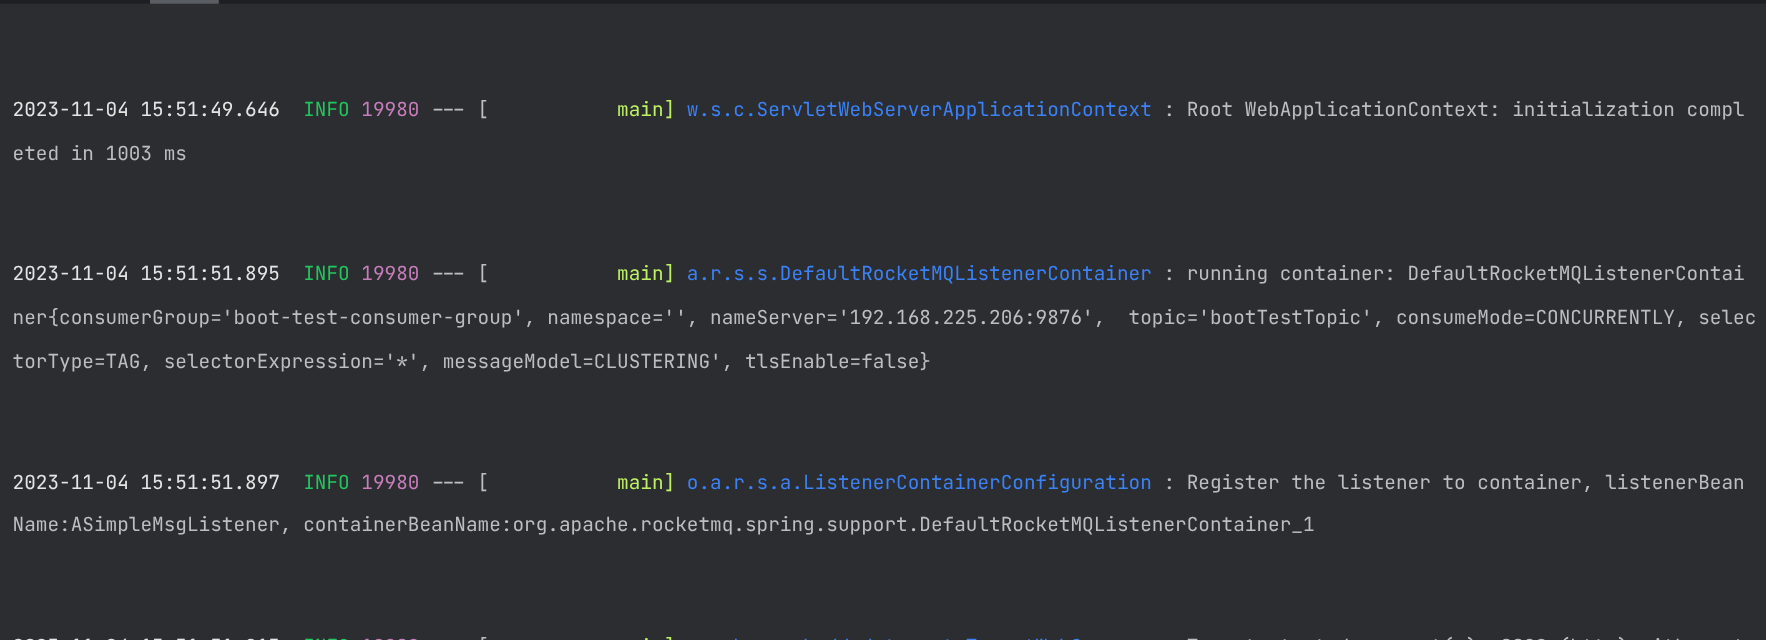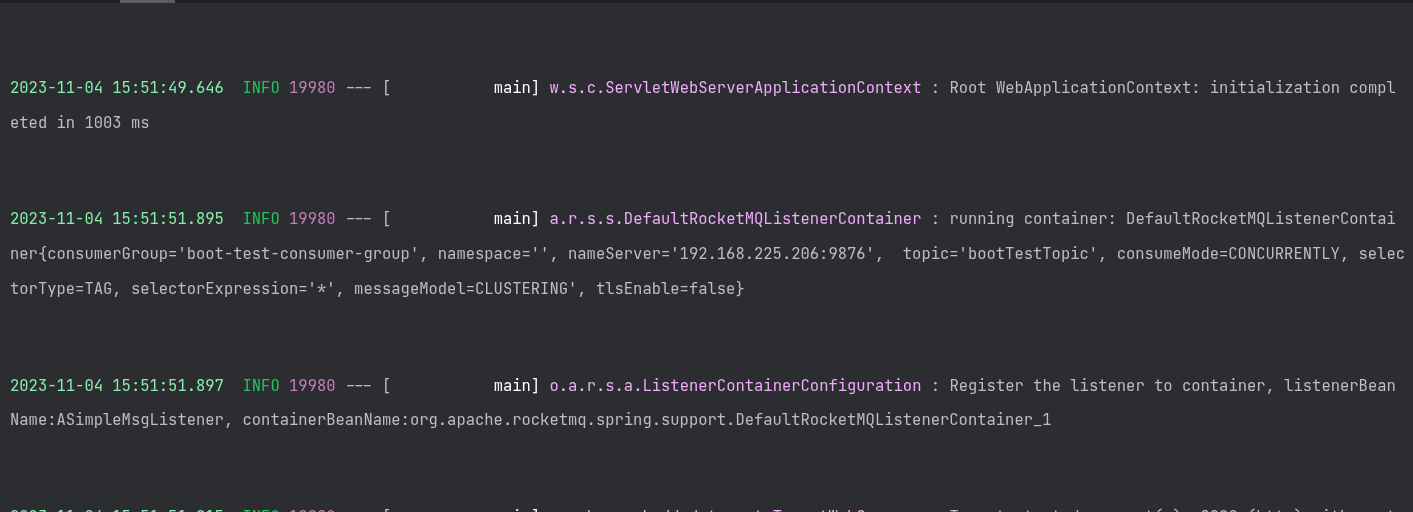--- a/index.html
+++ b/index.html
@@ -30,26 +30,26 @@
   }
   .console {
     padding: 6px 8px 8px 10px;
     white-space: pre-wrap;
     word-break: break-all;
   }
   .log-line {
     display: block;
     line-height: 34.7px;
   }
-  .ts   { color: #86efac; }
+  .ts   { color: #e5e5e5; }
   .info { color: #22c55e; }
   .pid  { color: #c77dbb; }
   .sep  { color: #bcbec4; }
-  .thr  { color: #ffffff; }
-  .cls  { color: #f0abfc; }
+  .thr  { color: #bef264; }
+  .cls  { color: #3b82f6; }
   .msg  { color: #bcbec4; }
   .entry { display: block; }
 </style>
 </head>
 <body>
 
 <div class="top-border">
   <div class="top-highlight"></div>
 </div>
 

